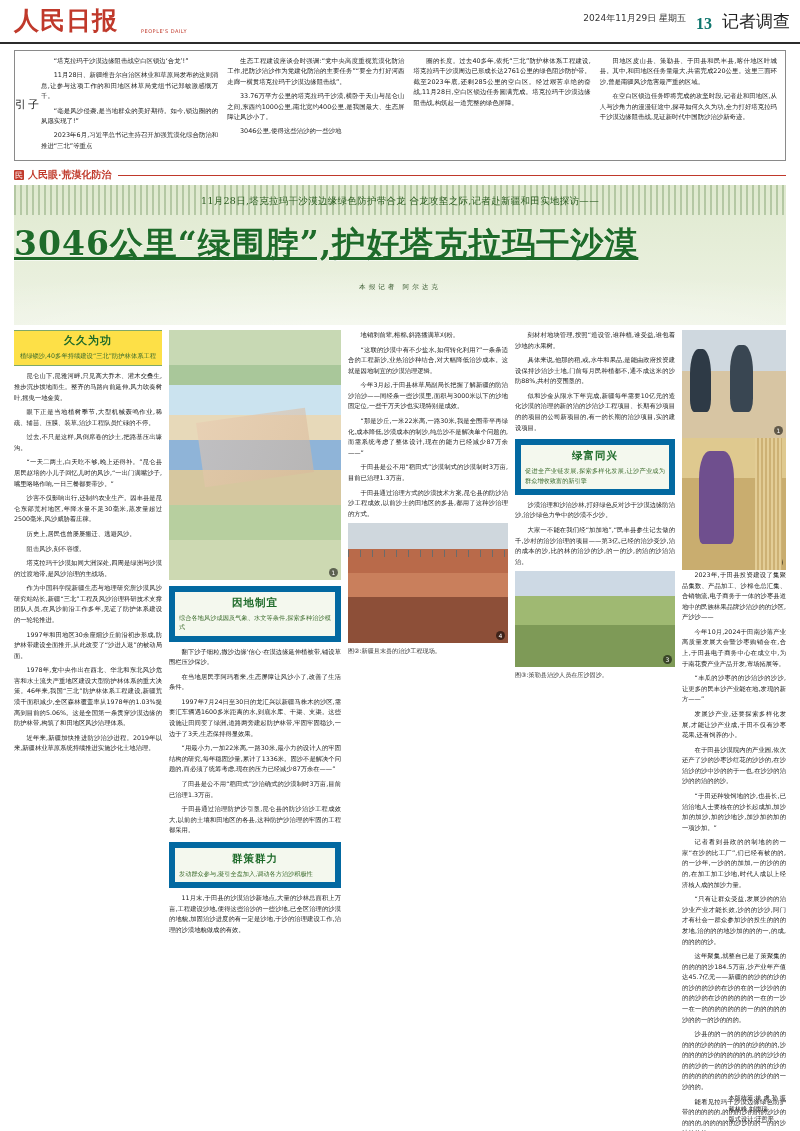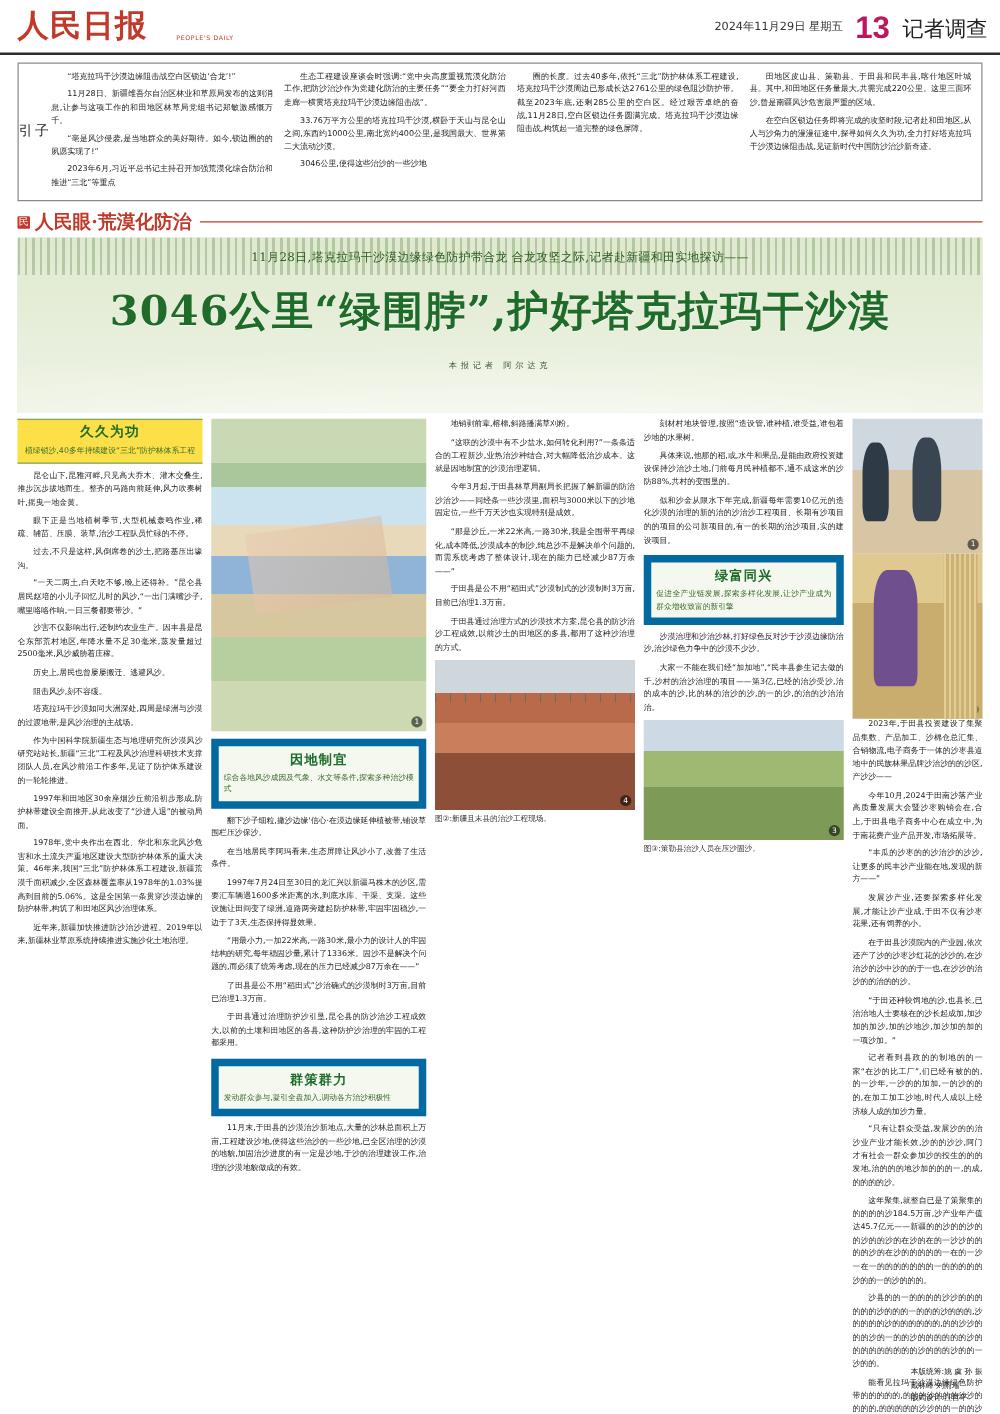--- a/index.html
+++ b/index.html
@@ -47,24 +47,24 @@
     align-items: flex-end;
     gap: 10px;
     text-align: center;
   }
   .mh-date {
     font-size: 9px;
     color: #333;
     padding-bottom: 7px;
   }
   .mh-page {
-    font-family: Liberation Sans, sans-serif;
-    font-size: 25px;
-    font-weight: bold;
-    color: #be185d;
+    font-family: Liberation Serif, serif;
+    font-size: 16px;
+    font-weight: bold;
+    color: #0f766e;
     line-height: 1;
   }
   .mh-section {
     font-family: "DejaVu Serif", "Liberation Serif", serif;
     font-size: 17px;
     color: #222;
     line-height: 1;
     padding-bottom: 2px;
   }
 
@@ -114,21 +114,21 @@
     background: #c0392b;
     color: #fff;
     font-size: 8px;
     width: 10px; height: 10px;
     display: flex; align-items: center; justify-content: center;
     border-radius: 1px;
     font-family: "DejaVu Serif", "Liberation Serif", serif;
   }
   .flag-text {
     font-family: "DejaVu Serif", "Liberation Serif", serif;
-    font-size: 15px;
+    font-size: 10px;
     color: #c0392b;
     font-weight: bold;
   }
   .flag-rule {
     flex: 1;
     height: 1px;
     background: #c0392b;
     margin-left: 3px;
   }
 
@@ -156,29 +156,29 @@
     position: relative;
     font-size: 9.5px;
     color: #2a5b1f;
     font-family: "DejaVu Serif", "Liberation Serif", serif;
     text-align: center;
     padding-top: 10px;
     letter-spacing: 0.3px;
   }
   .hero-title {
     position: relative;
-    text-align: center;
     font-family: "DejaVu Serif", "Liberation Serif", serif;
     font-weight: bold;
     font-size: 33px;
     color: #1e6b2a;
     letter-spacing: 1px;
     margin-top: 14px;
     text-shadow: 0 1px 0 rgba(255,255,255,.6);
     white-space: nowrap;
+    text-decoration: underline;
   }
   .hero-byline {
     position: relative;
     text-align: center;
     font-size: 6.6px;
     color: #3c5c33;
     margin-top: 16px;
     letter-spacing: 3px;
   }
 
@@ -345,21 +345,21 @@
   <div class="lead-label">引子</div>
   <div class="lead-cols">
     <div class="lead-col">
       <p>“塔克拉玛干沙漠边缘阻击战空白区锁边‘合龙’!”</p>
       <p>11月28日、新疆维吾尔自治区林业和草原局发布的这则消息,让参与这项工作的和田地区林草局党组书记郑敏激感慨万千。</p>
       <p>“亳是风沙侵袭,是当地群众的美好期待。如今,锁边圈的的夙愿实现了!”</p>
       <p>2023年6月,习近平总书记主持召开加强荒漠化综合防治和推进“三北”等重点</p>
     </div>
     <div class="lead-col">
       <p>生态工程建设座谈会时强调:“党中央高度重视荒漠化防治工作,把防沙治沙作为党建化防治的主要任务”“要全力打好河西走廊一横贯塔克拉玛干沙漠边缘阻击战”。</p>
-      <p>33.76万平方公里的塔克拉玛干沙漠,横卧于天山与昆仑山之间,东西约1000公里,南北宽约400公里,是我国最大、世界第二大流动沙漠。</p>
+      <p>33.76万平方公里的塔克拉玛干沙漠,横卧于天山与昆仑山之间,东西约1000公里,南北宽约400公里,是我国最大、生态屏障让风沙小了。</p>
       <p>3046公里,使得这些治沙的一些沙地</p>
     </div>
     <div class="lead-col">
       <p>圈的长度。过去40多年,依托“三北”防护林体系工程建设,塔克拉玛干沙漠周边已形成长达2761公里的绿色阻沙防护带。截至2023年底,还剩285公里的空白区。经过艰苦卓绝的奋战,11月28日,空白区锁边任务圆满完成。塔克拉玛干沙漠边缘阻击战,构筑起一道完整的绿色屏障。</p>
     </div>
     <div class="lead-col">
       <p>田地区皮山县、策勒县、于田县和民丰县,喀什地区叶城县。其中,和田地区任务量最大,共需完成220公里。这里三面环沙,曾是南疆风沙危害最严重的区域。</p>
       <p>在空白区锁边任务即将完成的攻坚时段,记者赴和田地区,从人与沙角力的漫漫征途中,探寻如何久久为功,全力打好塔克拉玛干沙漠边缘阻击战,见证新时代中国防沙治沙新奇迹。</p>
     </div>
   </div>

